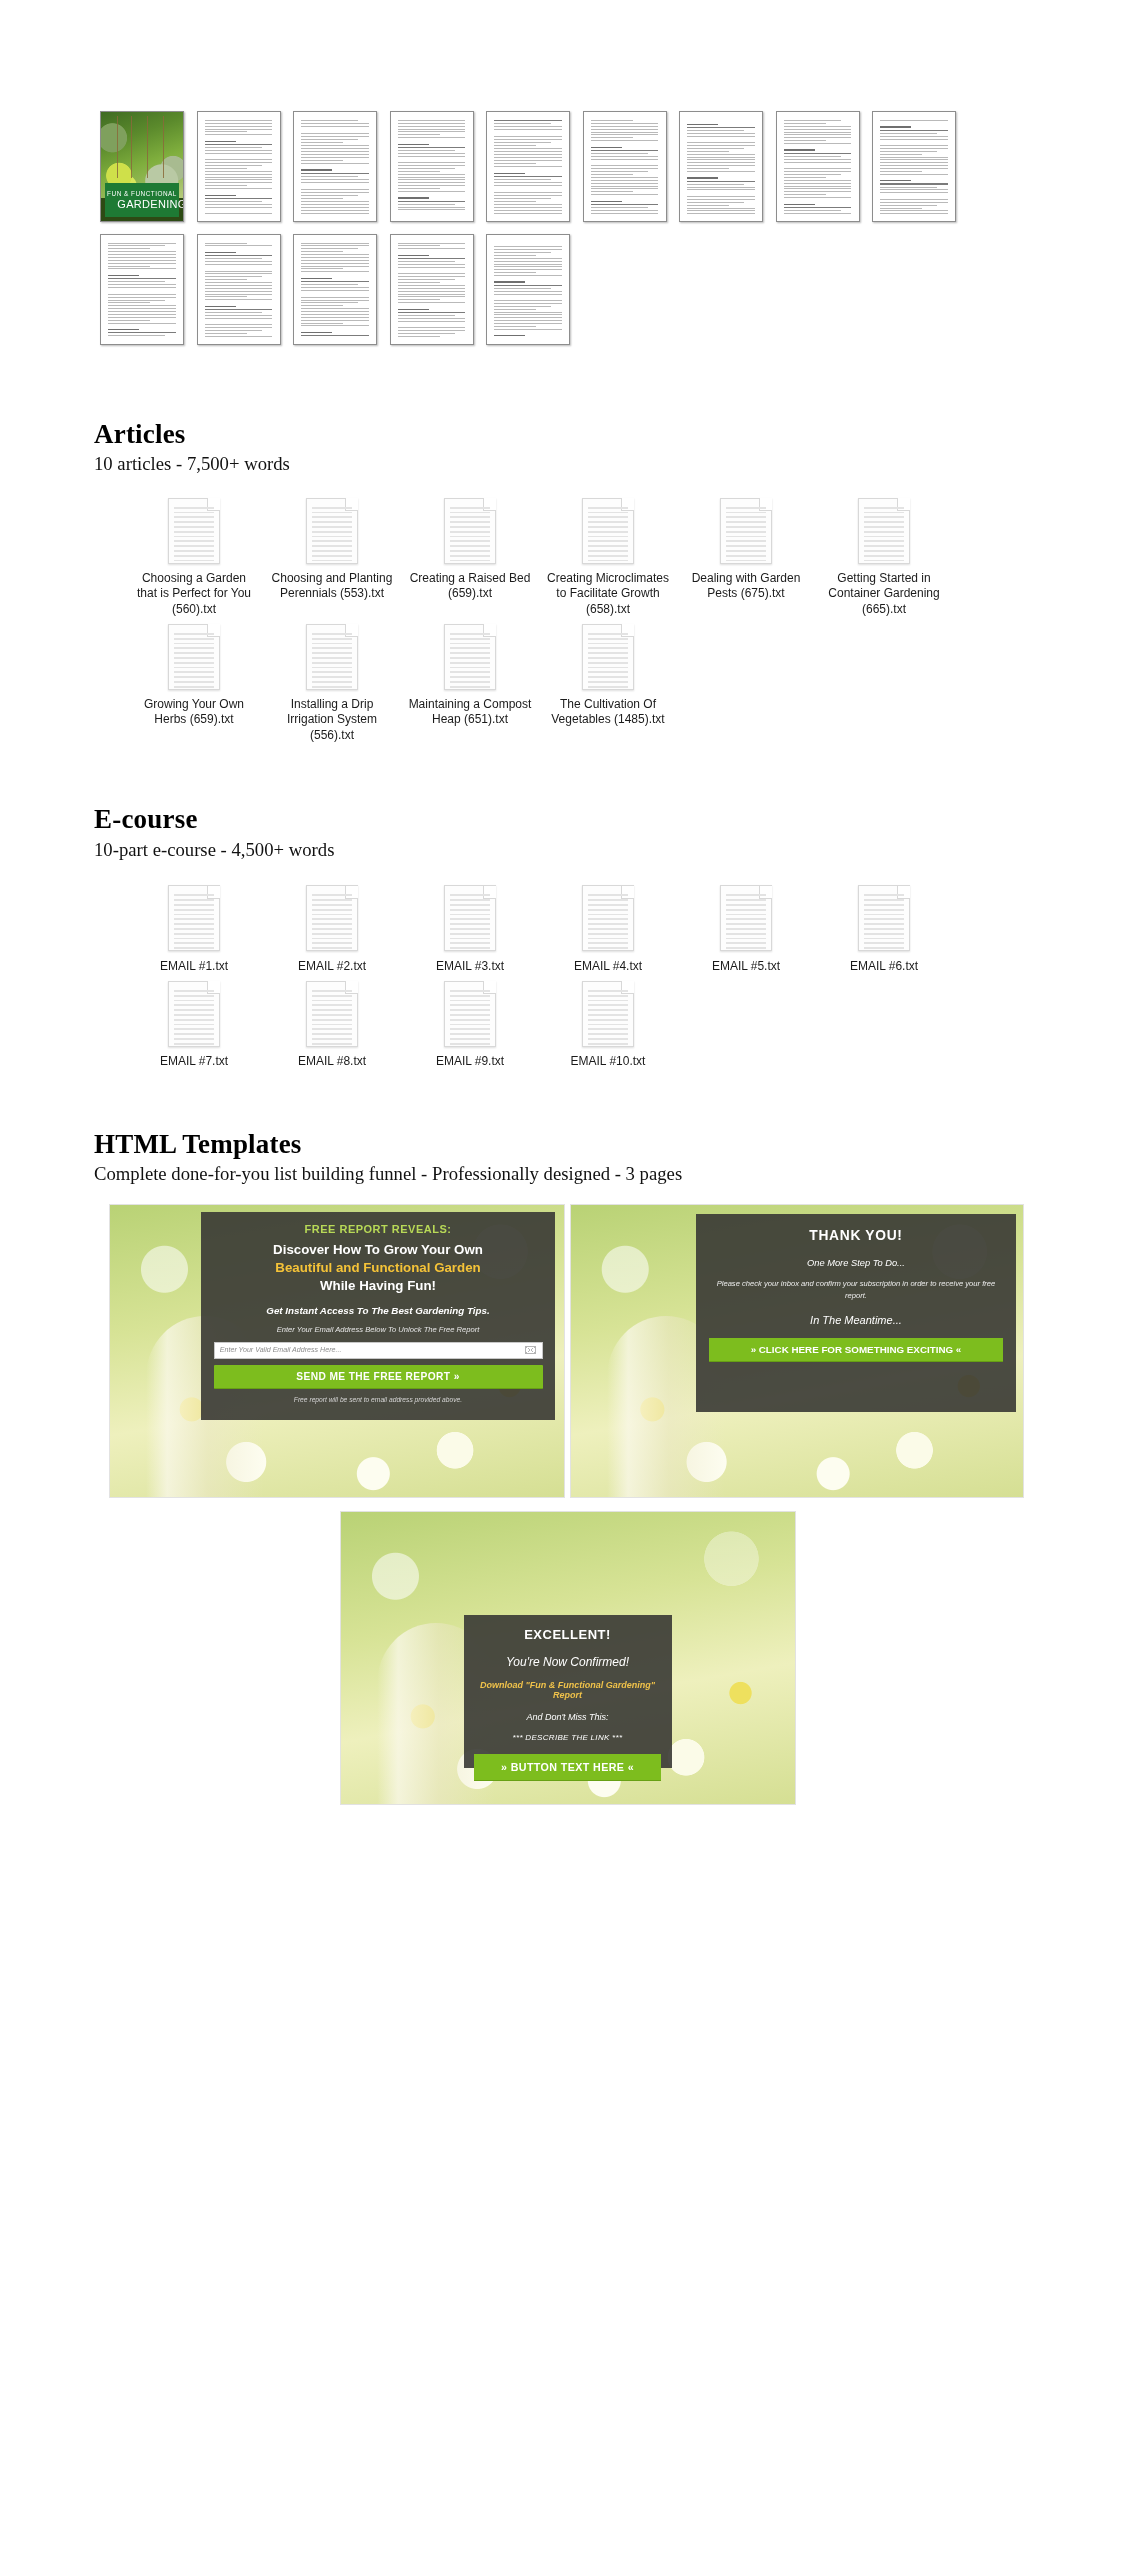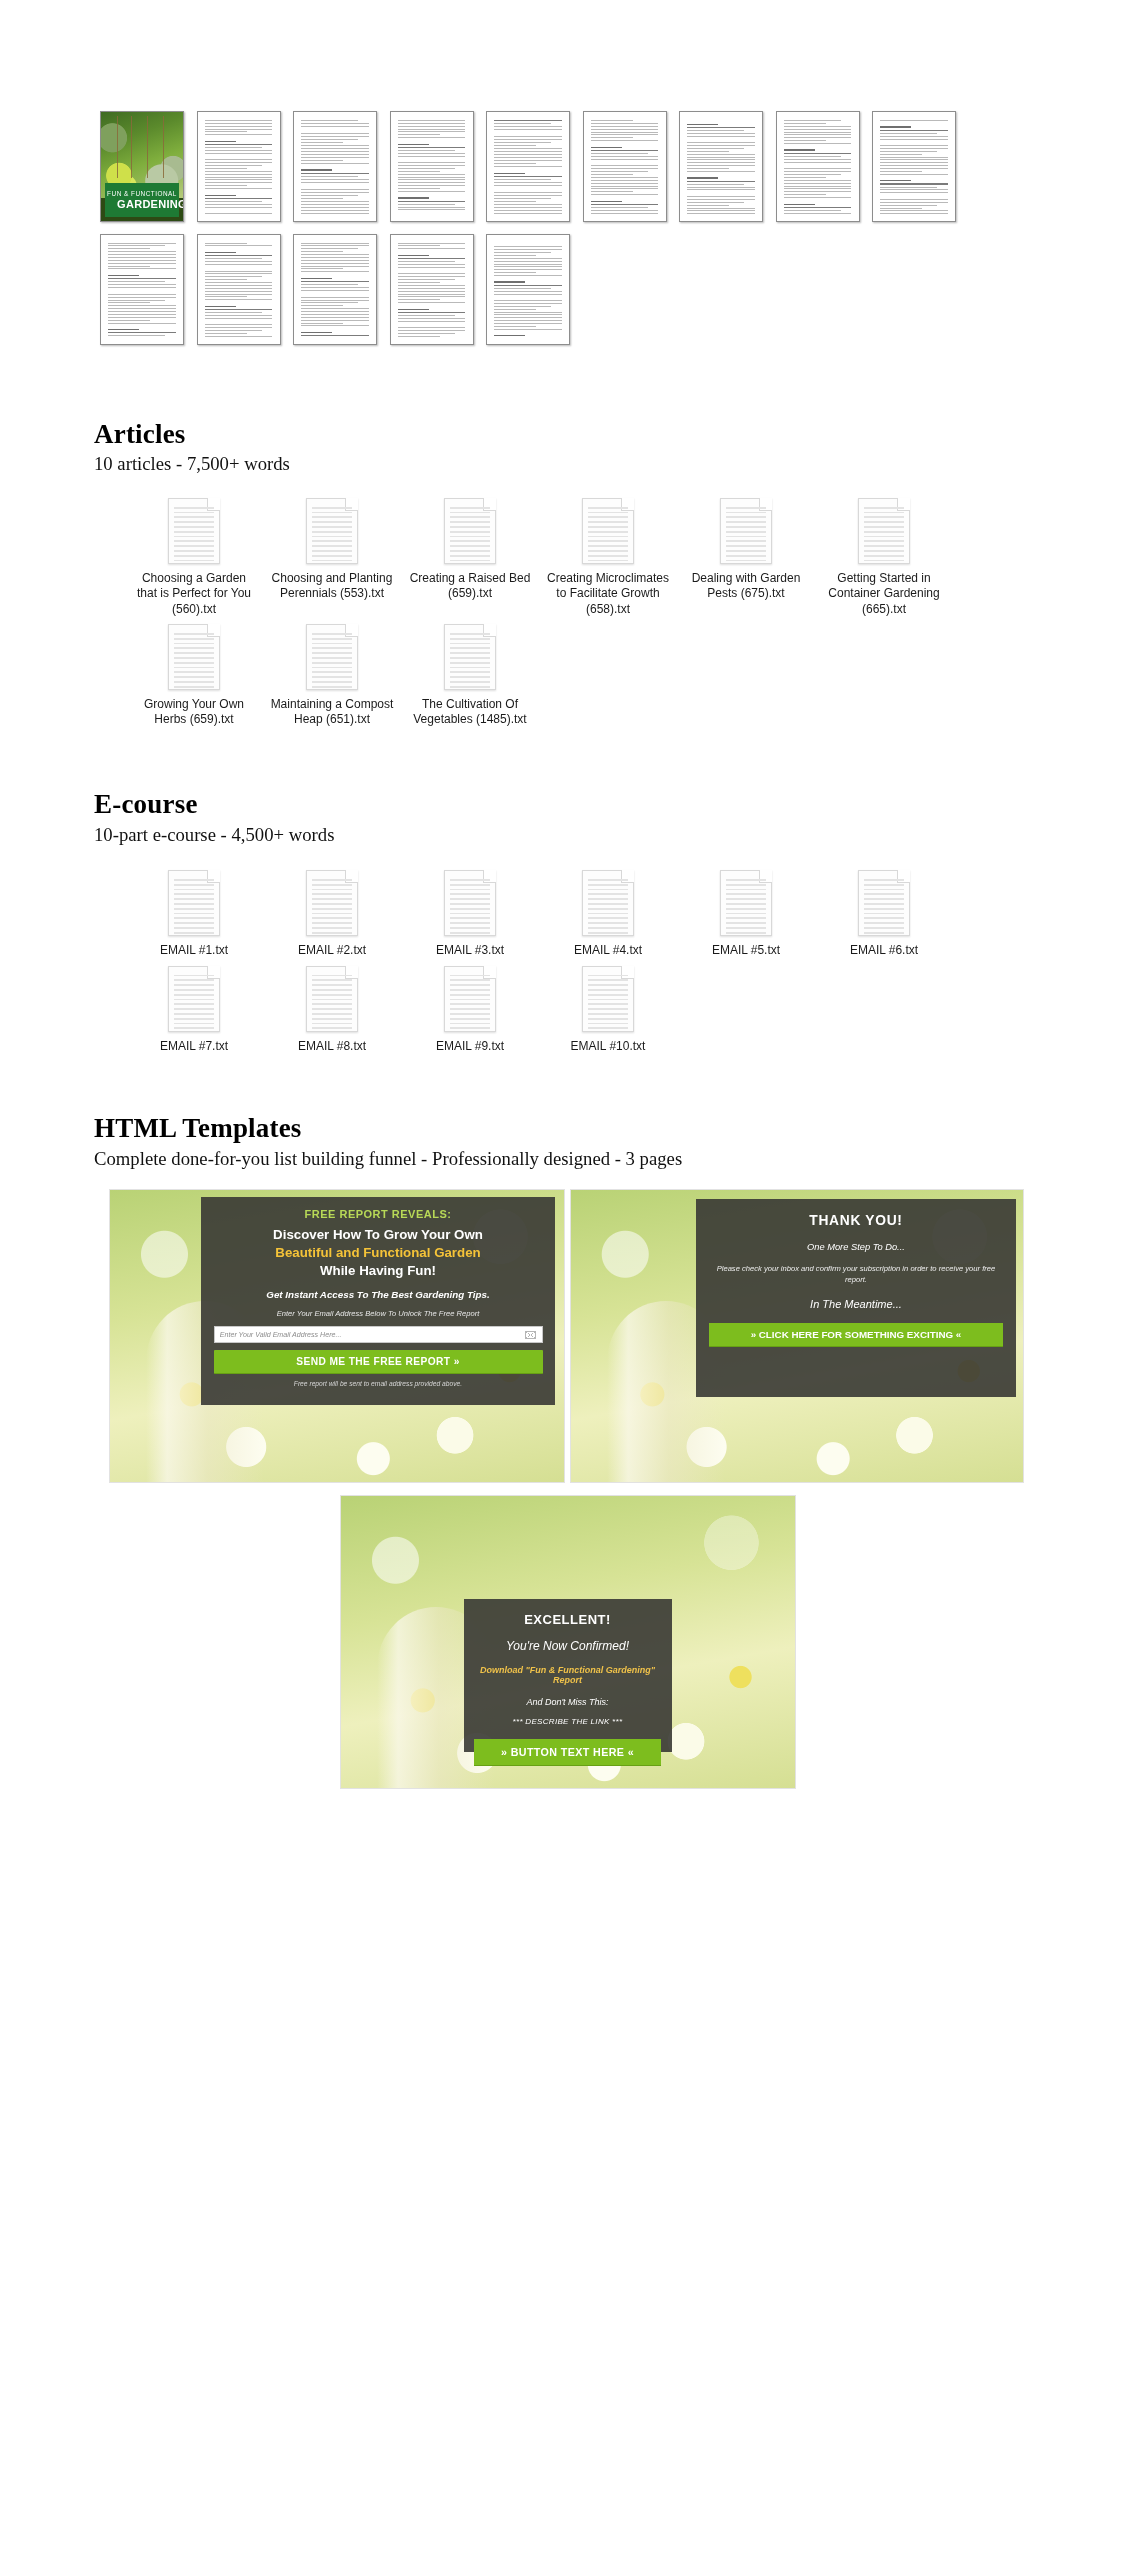--- a/index.html
+++ b/index.html
@@ -92,21 +92,21 @@
     position:absolute; width:1.3px; background:#8a6a3a; top:3.6px; height:62px; opacity:.85;
   }
   .cover .band {
     position: absolute; left: 3.6px; right: 3.6px; bottom: 4.4px; height: 34px;
     background: #1e7a34;
     display: flex; flex-direction: column; align-items: center; justify-content: center;
     font-family: "Liberation Sans", sans-serif;
     color: #fff;
   }
   .cover .band .l1 { font-size: 6.4px; letter-spacing: 0.5px; }
-  .cover .band .l2 { font-size: 11px; font-weight: bold; letter-spacing: 0.3px; margin-top: 0.9px; margin-left: 20px; }
+  .cover .band .l2 { font-size: 11px; font-weight: normal; letter-spacing: 0.3px; margin-top: 0.9px; margin-left: 20px; }
 
   
   .file-grid {
     display: flex;
     flex-wrap: wrap;
     margin-left: 125px;
     width: 890px;
   }
   .file-cell {
     width: 138px;
@@ -856,20 +856,40 @@
               <i></i>
               <i></i>
               <i></i>
               <i></i>
               <i></i>
               <i></i>
               <i></i>
               <i></i>
             </div>
           </div>
+          <div class="file-label">Installing a Drip Irrigation System (556).txt</div>
+        </div>
+        <div class="file-cell">
+          <div class="file-icon">
+            <div class="fold"></div>
+            <div class="flines">
+              <i></i>
+              <i></i>
+              <i></i>
+              <i></i>
+              <i></i>
+              <i></i>
+              <i></i>
+              <i></i>
+              <i></i>
+              <i></i>
+              <i></i>
+              <i></i>
+            </div>
+          </div>
           <div class="file-label">Maintaining a Compost Heap (651).txt</div>
         </div>
         <div class="file-cell">
           <div class="file-icon">
             <div class="fold"></div>
             <div class="flines">
               <i></i>
               <i></i>
               <i></i>
               <i></i>

